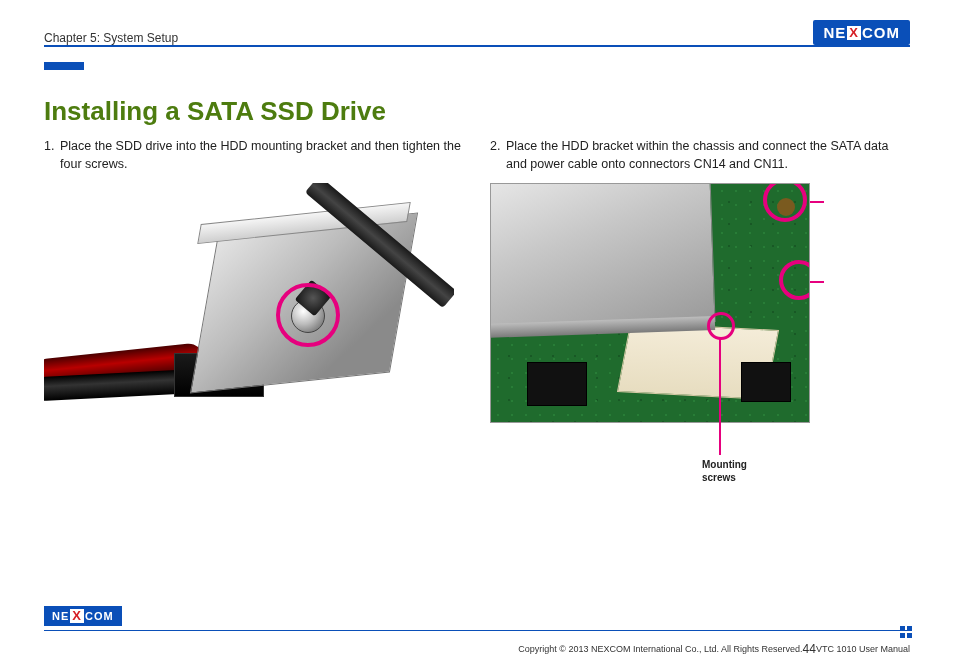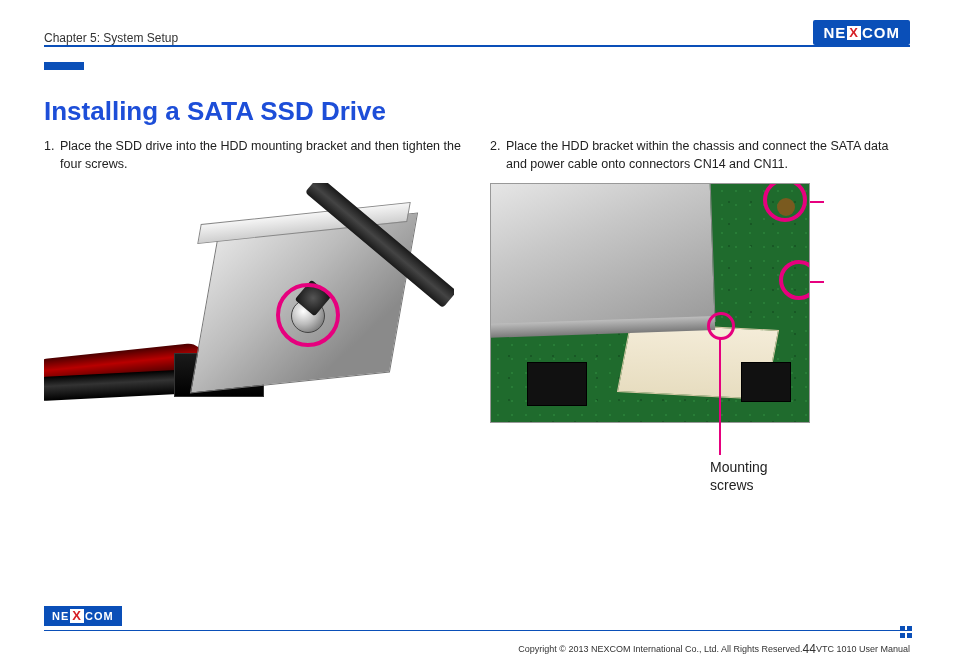--- a/index.html
+++ b/index.html
@@ -48,21 +48,21 @@
   .header-tab {
     width: 40px;
     height: 8px;
     background: #0a4fb8;
     margin-bottom: 26px;
   }
   
   h1 {
     font-size: 26px;
     font-weight: bold;
-    color: #1d4ed8;
+    color: #4d7c0f;
     margin-bottom: 10px;
   }
   
   .columns {
     display: flex;
     gap: 28px;
   }
   .col {
     flex: 1;
     font-size: 12.5px;
@@ -259,24 +259,24 @@
     font-size: 11px;
     font-weight: bold;
     line-height: 1.25;
   }
   .sl1 { margin-top: 0; }
   .sl1b { font-weight: bold; margin-top: 3px; }
   .sl2 { margin-top: 44px; }
 
   .bottom-label {
     position: absolute;
-    left: 220px;
+    left: 212px;
     top: 276px;
-    font-size: 14px;
-    font-weight: normal;
+    font-size: 10px;
+    font-weight: bold;
     line-height: 1.25;
   }
 
   
   .footer {
     position: absolute;
     left: 44px; right: 44px;
     bottom: 16px;
   }
   .footer-rule {

